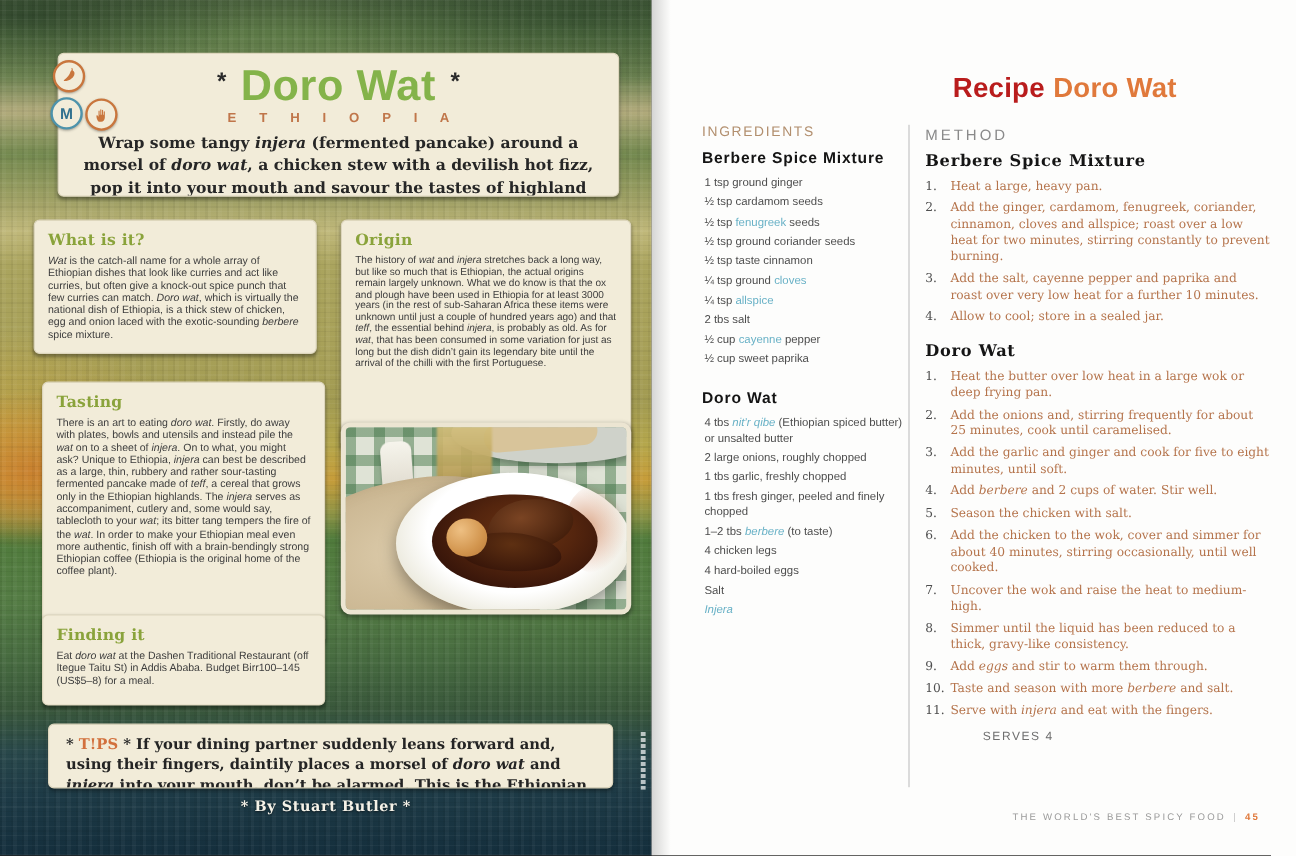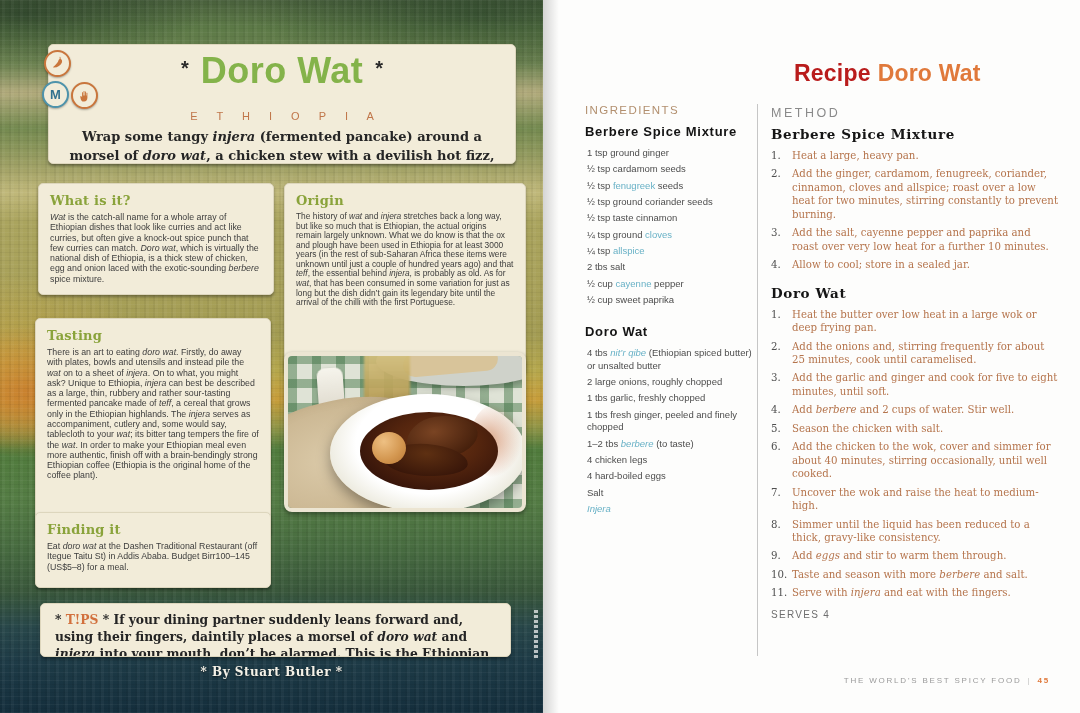--- a/index.html
+++ b/index.html
@@ -30,38 +30,38 @@
 
   .card { background:#f2ecd9; border:1px solid #ddd6bd; border-radius:5px;
           box-shadow:0 2px 3px rgba(0,0,0,.35); overflow:hidden; }
 
   .header-card { left:48px; top:44px; width:468px; height:120px; text-align:center;
                  padding-top:5px; }
   .title-row { display:flex; align-items:center; justify-content:center; gap:12px; }
   .title-star { font-size:20px; font-weight:bold; color:#2a2a2a; position:relative; top:-3px; }
   .recipe-name { font-size:36px; font-weight:900; color:#84b34a; letter-spacing:.5px;
                  font-family:"Liberation Sans", sans-serif; }
-  .country { font-size:11px; font-weight:normal; color:#c0764a; letter-spacing:8px;
-             padding-left:8px; margin-top:18px; }
+  .country { font-size:11px; font-weight:bold; color:#c0764a; letter-spacing:8px;
+             padding-left:8px; margin-top:1px; }
   .intro { width:434px; margin:6px auto 0; font-family:"DejaVu Serif", serif;
            font-weight:bold; font-size:13px; line-height:1.45; color:#262626; }
 
   .badge { position:absolute; width:27px; height:27px; border-radius:50%;
            background:#f2ecd9; display:flex; align-items:center; justify-content:center;
            box-shadow:0 1px 2px rgba(0,0,0,.3); }
   .badge-chili { left:44px; top:50px; border:2px solid #c9763d; }
   .badge-m     { left:42px; top:81px; border:2px solid #4e93ab; color:#31718f;
                  font-weight:900; font-size:13px; }
   .badge-hand  { left:71px; top:82px; border:2px solid #c9763d; }
 
   .infobox { padding:9px 11px 10px; }
   .infobox h2 { font-family:"DejaVu Serif", serif; font-size:13px; font-weight:bold;
                 color:#8aa33b; margin-bottom:4px; letter-spacing:.2px; }
   .infobox p { font-size:8.8px; line-height:1.17; color:#3d3d3d; }
-  .box-what    { left:38px;  top:183px; width:236px; height:112px; }
+  .box-what    { left:28px;  top:183px; width:236px; height:112px; }
   .box-origin  { left:284px; top:183px; width:242px; height:191px; }
   .box-origin p { font-size:8.4px; line-height:1.14; }
   .box-tasting { left:35px;  top:318px; width:236px; height:219px; }
   .box-finding { left:35px;  top:512px; width:236px; height:76px;  }
 
   
   .photo { left:284px; top:352px; width:242px; height:160px; border-radius:8px;
            border:4px solid #ece5d2; overflow:hidden; box-shadow:0 2px 4px rgba(0,0,0,.4);
            background:#dfe3d6; }
   .photo > div { position:absolute; }
@@ -139,21 +139,21 @@
   .method h3 { font-family:"DejaVu Serif", serif; font-size:13.5px; font-weight:bold;
                letter-spacing:.6px; color:#151515; margin:2px 0 7px; }
   .method h3.second { margin-top:13px; }
   .method ol { list-style:none; counter-reset:step; margin:0; }
   .method li { counter-increment:step; position:relative; padding-left:21px;
                font-family:"DejaVu Serif", serif; font-size:10.2px; line-height:1.32;
                color:#b5744c; margin-bottom:5px; }
   .method li::before { content:counter(step) "."; position:absolute; left:0; top:0;
                color:#4f4f4f; font-family:"DejaVu Serif", serif; }
   .serves { margin-top:9px; font-family:"Liberation Sans", sans-serif; font-size:10px;
-            letter-spacing:1.3px; color:#6e6e6e; }
+            letter-spacing:1.3px; color:#6e6e6e;margin-left:48px; }
 
   .page-footer { right:30px; bottom:28px; font-size:8px; letter-spacing:1.8px; color:#9a9a9a; }
   .page-footer .sep { margin:0 6px; color:#c2c2c2; }
   .page-footer .pagenum { color:#e0793b; font-weight:bold; }
 </style>
 </head>
 <body>
 
 <div class="spread">
 

